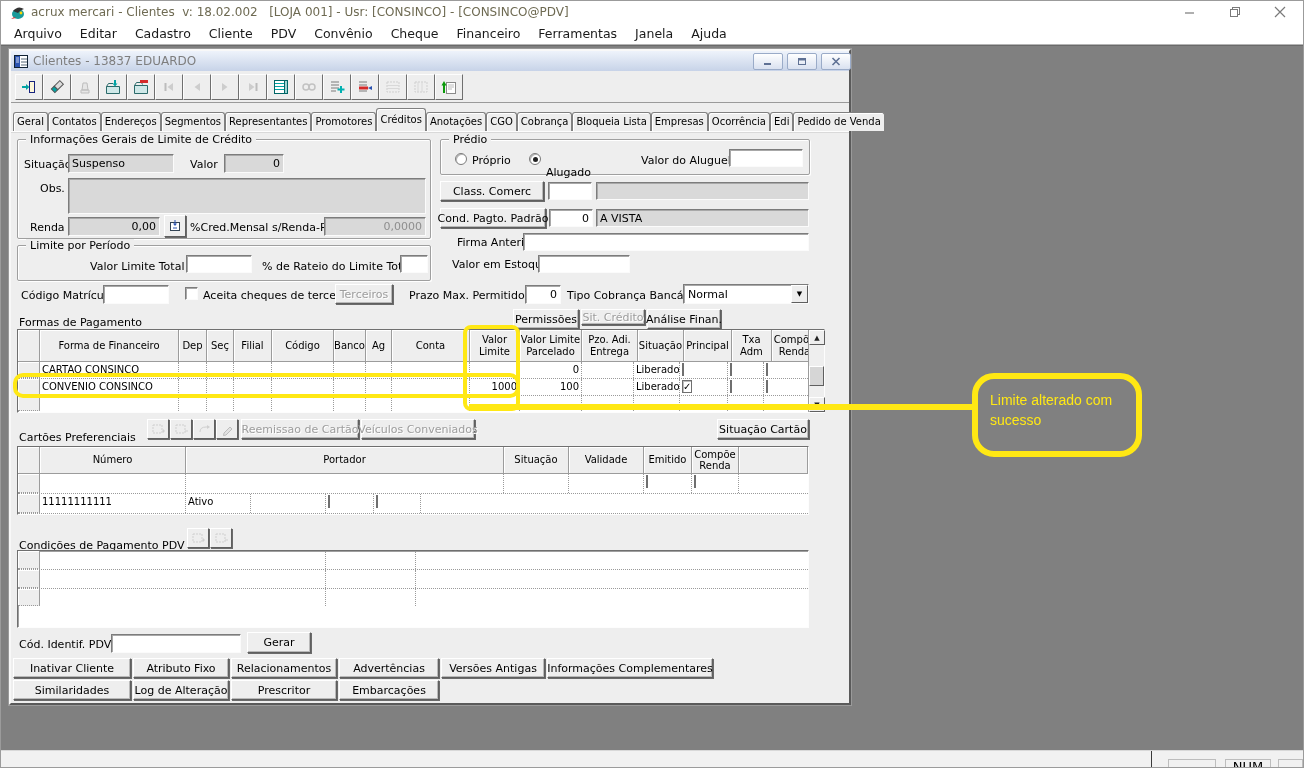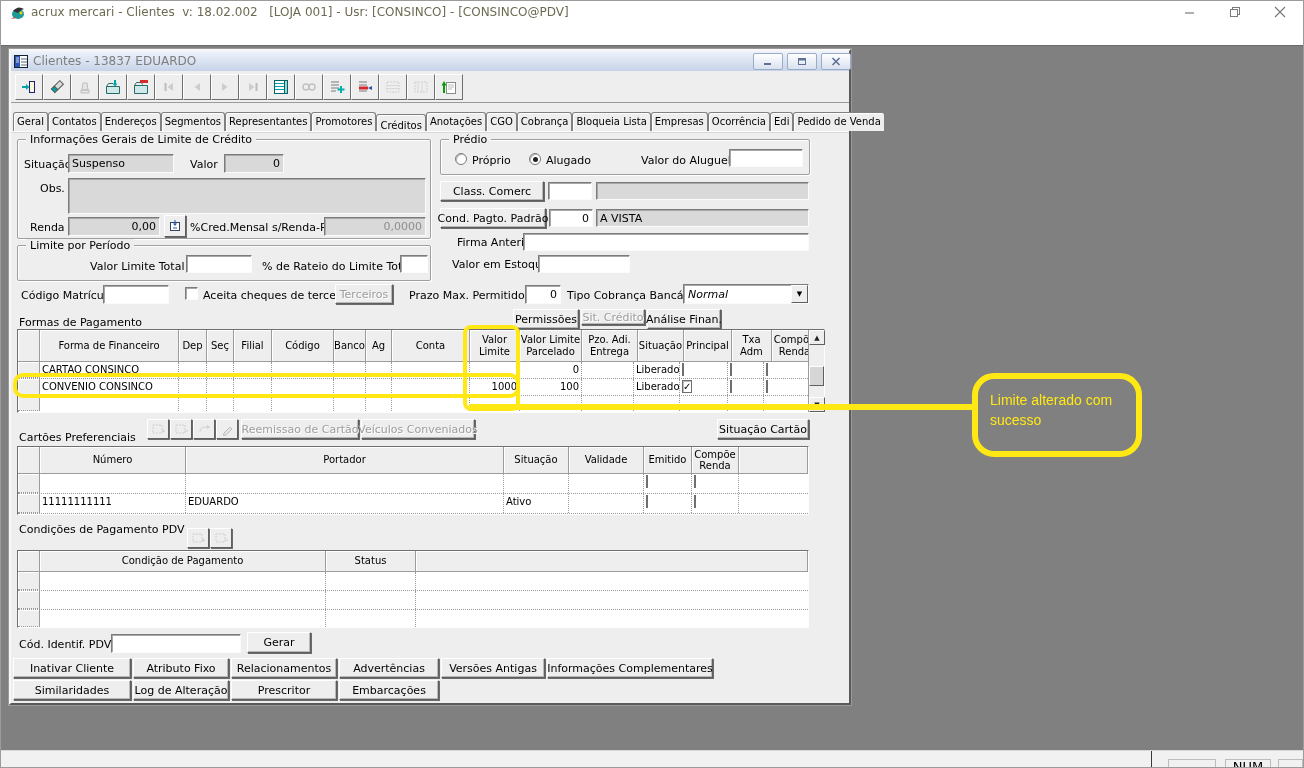--- a/index.html
+++ b/index.html
@@ -27,39 +27,39 @@
   #wtitle-text { color:#7e7e7e; font-size:12px; margin-left:5px; }
   .mdibtn { top:2px; width:30px; height:17px; background:linear-gradient(#ffffff,#d9e1f0); border:1px solid #9aabc8; border-radius:2px; display:flex; align-items:center; justify-content:center; }
 
   #toolbar { left:0; top:21px; width:838px; height:31px; border-bottom:1px solid #9a9a9a; }
   .tbtn { position:absolute; top:2px; width:28px; height:26px; background:#eeeeee; border:1px solid; border-color:#fdfdfd #6f6f6f #6f6f6f #fdfdfd; display:flex; align-items:center; justify-content:center; }
 
   
   #tabstrip { left:2px; top:57px; width:838px; height:23px; display:flex; align-items:flex-end; }
   .tab { background:#eeeeee; border:1px solid #808080; border-bottom:none; border-radius:3px 3px 0 0;
          box-shadow:inset 1px 1px 0 #fff; padding:3px 3px 2px; font-size:10px; height:19px; white-space:nowrap; }
-  .tab.active { height:17px; padding-top:5px; font-size:10px; position:relative; z-index:3; background:#eeeeee; }
+  .tab.active { height:23px; padding-top:5px; font-size:10px; position:relative; z-index:3; background:#eeeeee; }
   #tabline { left:0; top:80px; width:838px; height:1px; background:#fdfdfd; box-shadow:0 1px 0 #d9d9d9; }
 
   
   .lbl { font-size:11px; white-space:nowrap; }
   .fld { border:1px solid; border-color:#7c7c7c #fbfbfb #fbfbfb #7c7c7c; box-shadow:inset 1px 1px 0 #a8a8a8; background:#fff; font-size:11px; padding:2px 3px 0 3px; overflow:hidden; white-space:nowrap; }
   .fld.g { background:#d9d9d9; }
   .fld.ra { text-align:right; }
   .fld.dim { color:#8e8e8e; }
   .btn { background:#eeeeee; border:1px solid; border-color:#ffffff #5f5f5f #5f5f5f #ffffff; box-shadow:1px 1px 0 #6b6b6b, inset -1px -1px 0 #b9b9b9;
          font-size:11px; text-align:center; display:flex; align-items:center; justify-content:center; white-space:nowrap; }
   .btn.dis { color:#9d9d9d; text-shadow:1px 1px 0 #fff; }
   .grp { border:1px solid #9f9f9f; border-radius:2px; box-shadow:inset 1px 1px 0 #fff, 1px 1px 0 #fff; }
   .grp > .legend { position:absolute; top:-7px; left:8px; background:#eeeeee; padding:0 4px; font-size:11px; }
   .radio { width:12px; height:12px; border-radius:50%; background:#fff; border:1px solid #7b7b7b; box-shadow:inset 1px 1px 0 #b5b5b5; }
   .radio.on::after { content:""; display:block; width:5px; height:5px; border-radius:50%; background:#222; margin:2.5px 0 0 2.5px; }
   .chk { width:13px; height:13px; background:#fff; border:1px solid; border-color:#7c7c7c #fbfbfb #fbfbfb #7c7c7c; box-shadow:inset 1px 1px 0 #a8a8a8; font-size:10px; line-height:11px; text-align:center; }
   .combo { display:flex; }
-  .combo .cv { flex:1;font-style:italic; } 
+  .combo .cv { flex:1; } 
   .combo .cb { width:17px; background:#eeeeee; border:1px solid; border-color:#fff #5f5f5f #5f5f5f #fff; font-size:7px; display:flex; align-items:center; justify-content:center; }
 
   
   .grid { background:#fff; border:1px solid; border-color:#6f6f6f #fdfdfd #fdfdfd #6f6f6f; box-shadow:inset 1px 1px 0 #9f9f9f; }
   .grow { display:flex; }
   .gh { background:#eeeeee; border-right:1px solid #9c9c9c; border-bottom:1px solid #9c9c9c; box-shadow:inset 1px 1px 0 #fff;
         font-size:10px; display:flex; align-items:center; justify-content:center; text-align:center; white-space:pre-line; line-height:1.15; }
   .gsel { background:#eeeeee; border-right:1px solid #9c9c9c; border-bottom:1px dotted #9a9a9a; box-shadow:inset 1px 1px 0 #fff; }
   .gc { border-right:1px dotted #9a9a9a; font-size:10px; padding:2px 2px 0 2px; overflow:hidden; white-space:nowrap; }
   .gc.ra { text-align:right; }
@@ -100,20 +100,33 @@
           <rect x="1.5" y="3.5" width="7" height="7" fill="#fff" stroke="#7a7a7a"></rect>
         </svg>
     </div>
     <div class="abs winctl" style="left:1256px">
       <svg width="12" height="12" viewBox="0 0 12 12">
           <path d="M1 1l10 10M11 1L1 11" stroke="#7a7a7a" stroke-width="1.2"></path>
         </svg>
     </div>
   </div>
 
+  <div class="abs" id="menubar">
+    <span class="menu-item">Arquivo</span>
+    <span class="menu-item">Editar</span>
+    <span class="menu-item">Cadastro</span>
+    <span class="menu-item">Cliente</span>
+    <span class="menu-item">PDV</span>
+    <span class="menu-item">Convênio</span>
+    <span class="menu-item">Cheque</span>
+    <span class="menu-item">Financeiro</span>
+    <span class="menu-item">Ferramentas</span>
+    <span class="menu-item">Janela</span>
+    <span class="menu-item">Ajuda</span>
+  </div>
 
   <div class="abs" id="mdi"></div>
 
   <div class="abs" id="win">
 
     <div class="abs" id="wtitle">
       <svg width="14" height="13" viewBox="0 0 14 13">
         <rect x="0.5" y="0.5" width="13" height="12" fill="#fff" stroke="#123"></rect>
           <rect x="1" y="1" width="5" height="11" fill="#2a52b0"></rect>
           <path d="M2 3h3M2 5h3M2 7h3" stroke="#fff" stroke-width="0.8"></path>
@@ -283,21 +296,21 @@
       </div>
       <span class="abs lbl" style="left:172px;top:81px">%Cred.Mensal s/Renda-PF</span>
       <div class="abs fld g ra dim" style="left:306px;top:77px;width:102px;height:19px">0,0000</div>
     </div>
 
     <div class="abs grp" style="left:429px;top:88px;width:370px;height:36px">
       <span class="legend">Prédio</span>
       <span class="abs radio" style="left:14px;top:13px"></span>
       <span class="abs lbl" style="left:31px;top:14px">Próprio</span>
       <span class="abs radio on" style="left:88px;top:13px"></span>
-      <span class="abs lbl" style="left:105px;top:14px">Alugado</span>
+      <span class="abs lbl" style="left:105px;top:26px">Alugado</span>
       <span class="abs lbl" style="left:200px;top:14px">Valor do Aluguel</span>
       <div class="abs fld" style="left:288px;top:9px;width:74px;height:18px"></div>
     </div>
 
     <div class="abs btn" style="left:429px;top:130px;width:104px;height:20px">Class. Comerc</div>
     <div class="abs fld" style="left:537px;top:131px;width:44px;height:18px"></div>
     <div class="abs fld g" style="left:585px;top:131px;width:213px;height:18px"></div>
 
     <div class="abs btn" style="left:429px;top:157px;width:106px;height:20px">Cond. Pagto. Padrão</div>
     <div class="abs fld ra" style="left:538px;top:158px;width:44px;height:18px">0</div>
@@ -473,50 +486,43 @@
         <div class="gc" style="width:318px"></div>
         <div class="gc" style="width:65px"></div>
         <div class="gc" style="width:75px"></div>
         <div class="gc" style="width:48px"><span class="gcb"></span></div>
         <div class="gc" style="width:47px"><span class="gcb"></span></div>
         <div class="gc" style="width:69px;border-right:none"></div>
       </div>
       <div class="grow gbrow" style="height:20px">
         <div class="gsel" style="width:22px"></div>
         <div class="gc" style="width:146px">11111111111</div>
-        <div class="gc" style="width:318px">EDUARDO</div>
         <div class="gc" style="width:65px">Ativo</div>
         <div class="gc" style="width:75px"></div>
         <div class="gc" style="width:48px"><span class="gcb"></span></div>
         <div class="gc" style="width:47px"><span class="gcb"></span></div>
         <div class="gc" style="width:69px;border-right:none"></div>
       </div>
     </div>
 
-    <span class="abs lbl" style="left:8px;top:472px">Condições de Pagamento PDV</span>
+    <span class="abs lbl" style="left:8px;top:488px">Condições de Pagamento PDV</span>
     <div class="abs mini" style="left:176px;top:477px;width:22px;height:20px">
         <svg width="13" height="13" viewBox="0 0 13 13">
           <rect x="1" y="2" width="9" height="8" fill="none" stroke="#cfcfcf" stroke-dasharray="2 1"></rect>
           <path d="M10 8h3M11.5 6.5v3" stroke="#cfcfcf"></path>
         </svg>
       </div>
     <div class="abs mini" style="left:199px;top:477px;width:22px;height:20px">
         <svg width="13" height="13" viewBox="0 0 13 13">
           <rect x="1" y="2" width="9" height="8" fill="none" stroke="#cfcfcf" stroke-dasharray="2 1"></rect>
           <path d="M10 8h3" stroke="#cfcfcf"></path>
         </svg>
       </div>
 
     <div class="abs grid" style="left:6px;top:499px;width:792px;height:78px">
-      <div class="grow" style="height:21px">
-        <div class="gh" style="width:22px"></div>
-        <div class="gh" style="width:286px">Condição de Pagamento</div>
-        <div class="gh" style="width:90px">Status</div>
-        <div class="gh" style="width:392px"></div>
-      </div>
       <div class="grow gbrow" style="height:19px">
         <div class="gsel" style="width:22px"></div>
           <div class="gc" style="width:286px"></div>
           <div class="gc" style="width:90px"></div>
           <div class="gc" style="width:392px;border-right:none"></div>
       </div>
       <div class="grow gbrow" style="height:19px">
         <div class="gsel" style="width:22px"></div>
           <div class="gc" style="width:286px"></div>
           <div class="gc" style="width:90px"></div>

